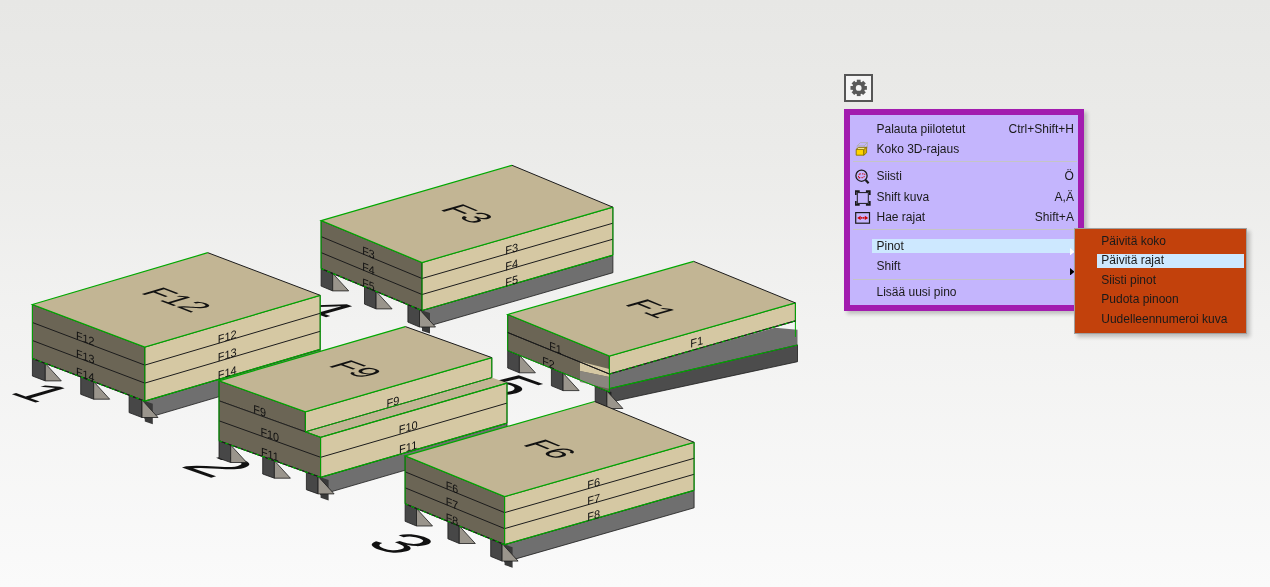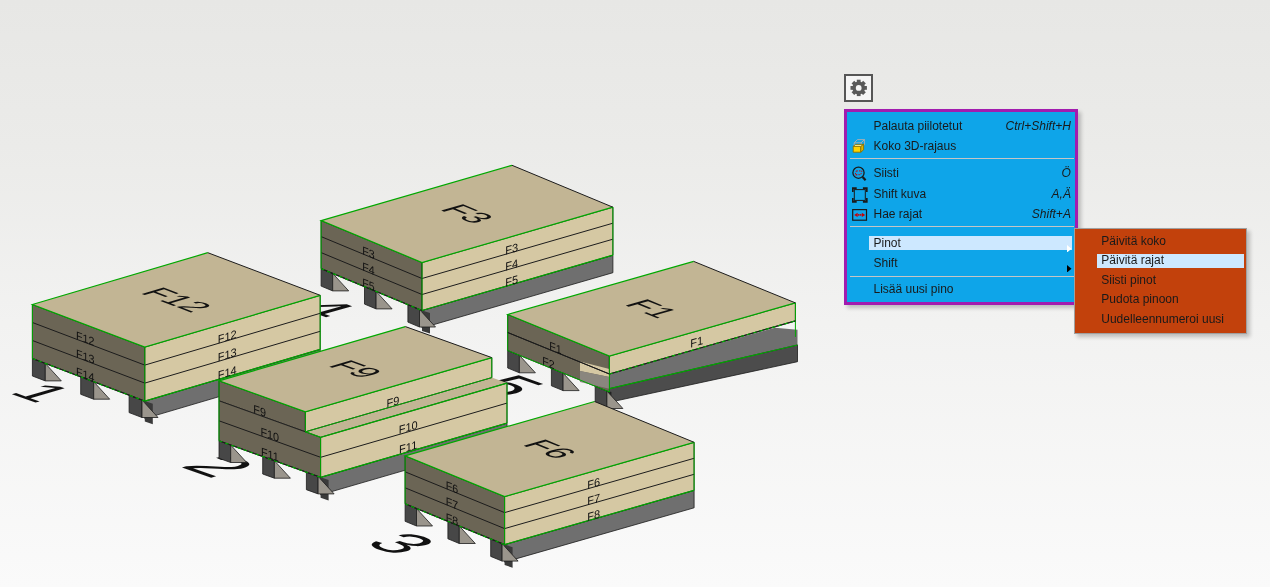--- a/index.html
+++ b/index.html
@@ -1,25 +1,25 @@
 <!DOCTYPE html>
 <html><head><meta charset="utf-8">
 <style>
 html,body{margin:0;padding:0;width:1270px;height:587px;overflow:hidden;}
 body{font-family:"Liberation Sans",sans-serif;
 background:linear-gradient(to bottom,#e7e7e5 0%,#ebebe9 25%,#f2f2f1 55%,#fafafa 100%);}
 #scene{position:absolute;left:0;top:0;}
 .btn{position:absolute;left:843.9px;top:74px;width:25px;height:23.5px;
 border:2px solid #565656;background:#f5f5f5;}
 .menu{position:absolute;left:843.9px;top:109.3px;width:228px;height:190px;
-background:#0ea5e9;border:3px solid #a21caf;box-shadow:3px 3px 4px rgba(0,0,0,0.22);}
+background:#c4b5fd;border:6px solid #a21caf;box-shadow:3px 3px 4px rgba(0,0,0,0.22);}
 .submenu{position:absolute;left:1073.7px;top:228.4px;width:170.9px;height:103.6px;
 background:#c2410c;border:1px solid #a0a0a0;box-shadow:3px 3px 4px rgba(0,0,0,0.22);}
 .mi{position:absolute;left:26.6px;font-size:12px;color:#1a1a1a;white-space:nowrap;}
-.ms{position:absolute;right:4px;font-size:12px;color:#1a1a1a;white-space:nowrap;font-style:italic;}
+.ms{position:absolute;right:4px;font-size:12px;color:#1a1a1a;white-space:nowrap;}
 .sep{position:absolute;left:3px;right:1px;height:1px;background:#c5c5c5;}
 .hl{position:absolute;background:#cde8ff;}
 .arr{position:absolute;left:220.5px;}
 </style></head>
 <body>
 <svg id="scene" width="1270" height="587" viewBox="0 0 1270 587" font-family="Liberation Sans, sans-serif">
 <text transform="matrix(0.943,0.334,-0.961,0.275,7.8,392.7)" font-size="58" fill="#111111" text-anchor="start" dy="0">1</text>
 <text transform="matrix(0.943,0.334,-0.961,0.275,178.7,466.2)" font-size="68" fill="#111111" text-anchor="start" dy="0">2</text>
 <text transform="matrix(0.943,0.334,-0.961,0.275,362.5,543.5)" font-size="66" fill="#111111" text-anchor="start" dy="0">3</text>
 <text transform="matrix(0.943,0.334,-0.961,0.275,286.0,309.0)" font-size="62" fill="#111111" text-anchor="start" dy="0">4</text>
@@ -247,14 +247,14 @@
           <rect x="7.9" y="7.1" width="1.6" height="1.6" fill="#cc0000"></rect>
         </g>
       </svg></div>
 </div>
 <div class="submenu">
 <div class="hl" style="left:22.5px;top:24.6px;width:147px;height:14.2px"></div>
 <div class="mi" style="top:4.3px">Päivitä koko</div>
 <div class="mi" style="top:23.9px">Päivitä rajat</div>
 <div class="mi" style="top:43.4px">Siisti pinot</div>
 <div class="mi" style="top:62.9px">Pudota pinoon</div>
-<div class="mi" style="top:82.6px">Uudelleennumeroi uusi</div>
+<div class="mi" style="top:82.6px">Uudelleennumeroi kuva</div>
 </div>
 
 </body></html>

